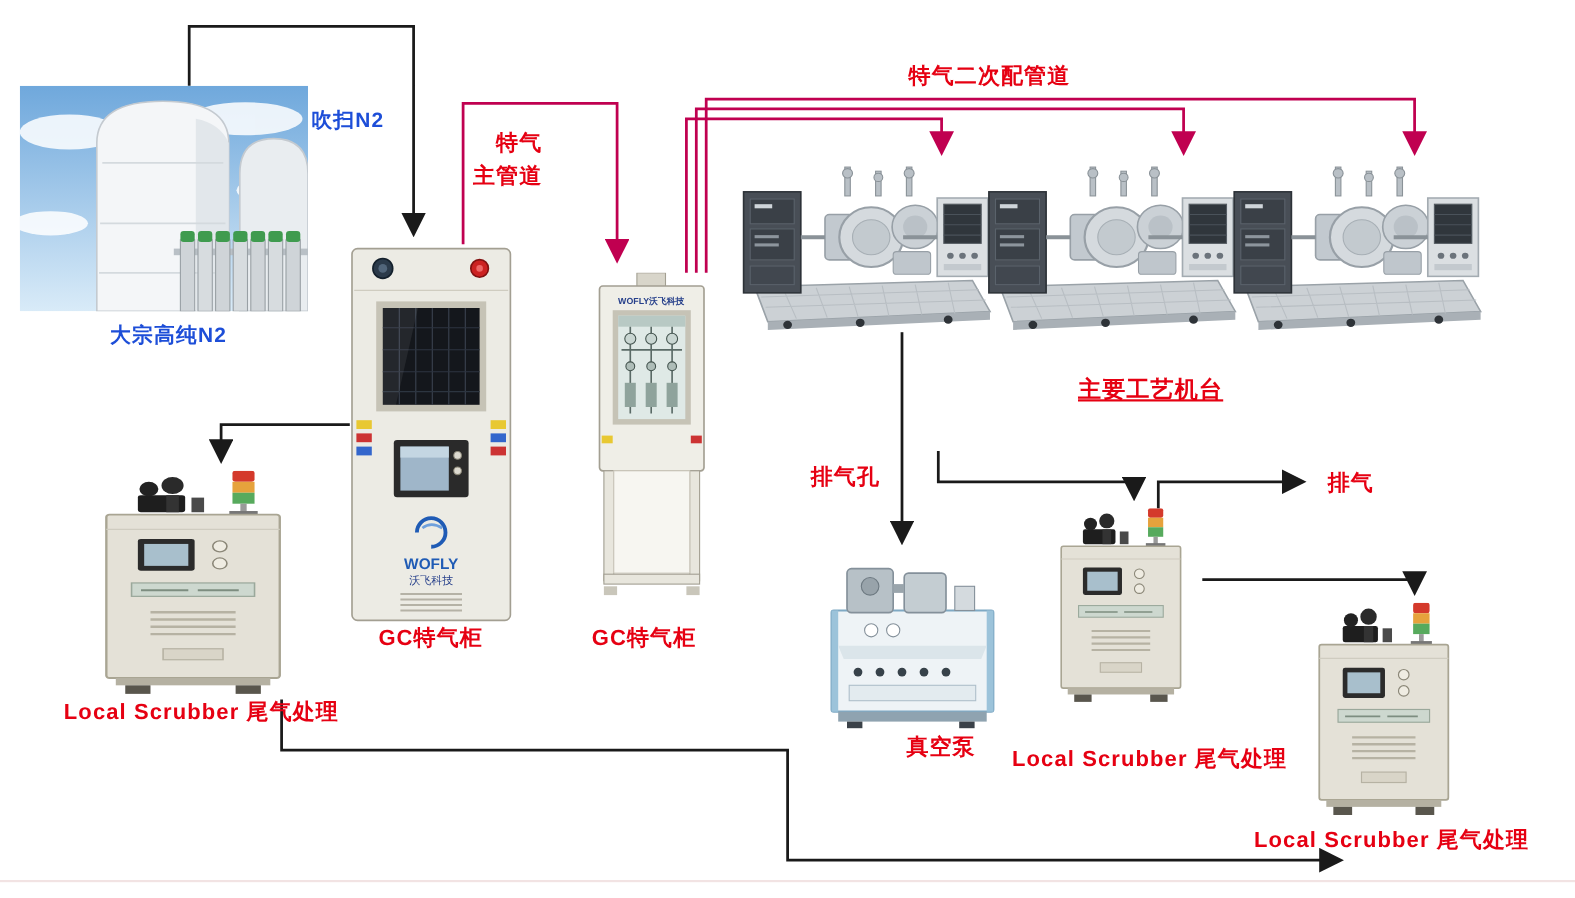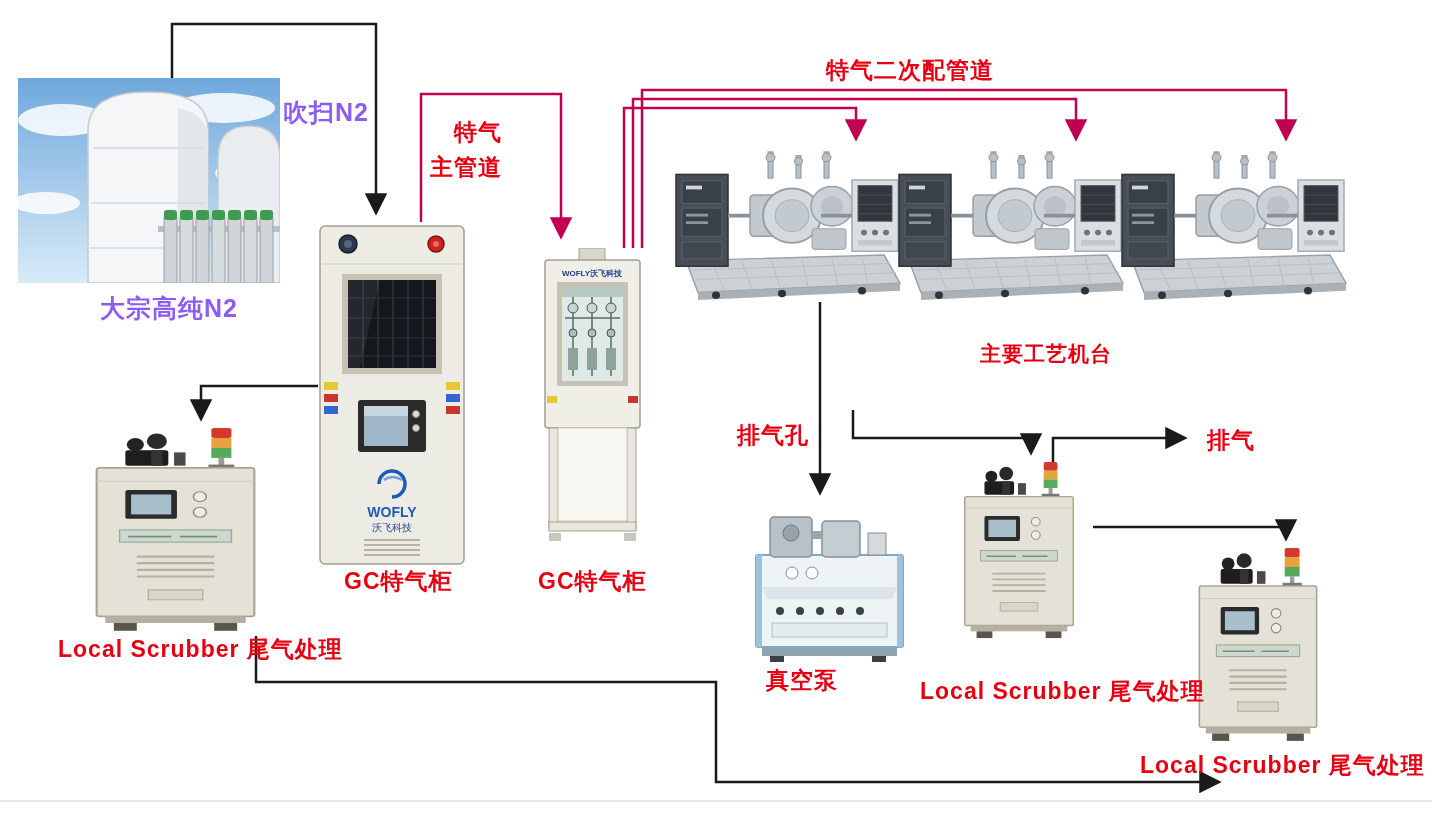--- a/index.html
+++ b/index.html
@@ -3,23 +3,23 @@
 <meta charset="utf-8">
 <style>
   html,body{margin:0;padding:0;background:#ffffff;}
   .canvas{
     position:relative;width:1432px;height:816px;background:#ffffff;overflow:hidden;
     font-family:"Liberation Sans",sans-serif;
   }
   .eq{position:absolute;z-index:1;}
   .overlay{position:absolute;left:0;top:0;z-index:2;pointer-events:none;}
   .lbl{position:absolute;z-index:3;font-weight:bold;white-space:nowrap;letter-spacing:1px;}
-  .lbl-red{color:#e60012;font-size:23px;}
-  .lbl-green{color:#8b5cf6;font-size:25px;}
-  .lbl-big{font-size:21px;}
+  .lbl-red{color:#e60012;font-size:20px;}
+  .lbl-green{color:#1d4ed8;font-size:19px;}
+  .lbl-big{font-size:21px;text-decoration:underline;}
   .two-line span{display:block;line-height:1.5;text-align:right;}
   .bottom-divider{position:absolute;left:0;top:800px;width:1432px;height:2px;background:#f2e3e3;z-index:0;}
 </style>
 </head>
 <body>
 
 <div class="canvas">
 
   <div class="bottom-divider"></div>
 
@@ -267,18 +267,18 @@
     <span>特气</span>
     <span>主管道</span>
   </div>
 
   <div class="lbl lbl-red" style="left:826px;top:55px">特气二次配管道</div>
   <div class="lbl lbl-red" style="left:344px;top:566px">GC特气柜</div>
   <div class="lbl lbl-red" style="left:538px;top:566px">GC特气柜</div>
   <div class="lbl lbl-red lbl-big" style="left:980px;top:340px">主要工艺机台</div>
   <div class="lbl lbl-red" style="left:737px;top:420px">排气孔</div>
   <div class="lbl lbl-red" style="left:1207px;top:425px">排气</div>
-  <div class="lbl lbl-red" style="left:766px;top:665px">真空泵</div>
+  <div class="lbl lbl-red" style="left:824px;top:665px">真空泵</div>
   <div class="lbl lbl-red" style="left:58px;top:634px">Local Scrubber 尾气处理</div>
   <div class="lbl lbl-red" style="left:920px;top:676px">Local Scrubber 尾气处理</div>
   <div class="lbl lbl-red" style="left:1140px;top:750px">Local Scrubber 尾气处理</div>
 
 </div>
 
 </body></html>

